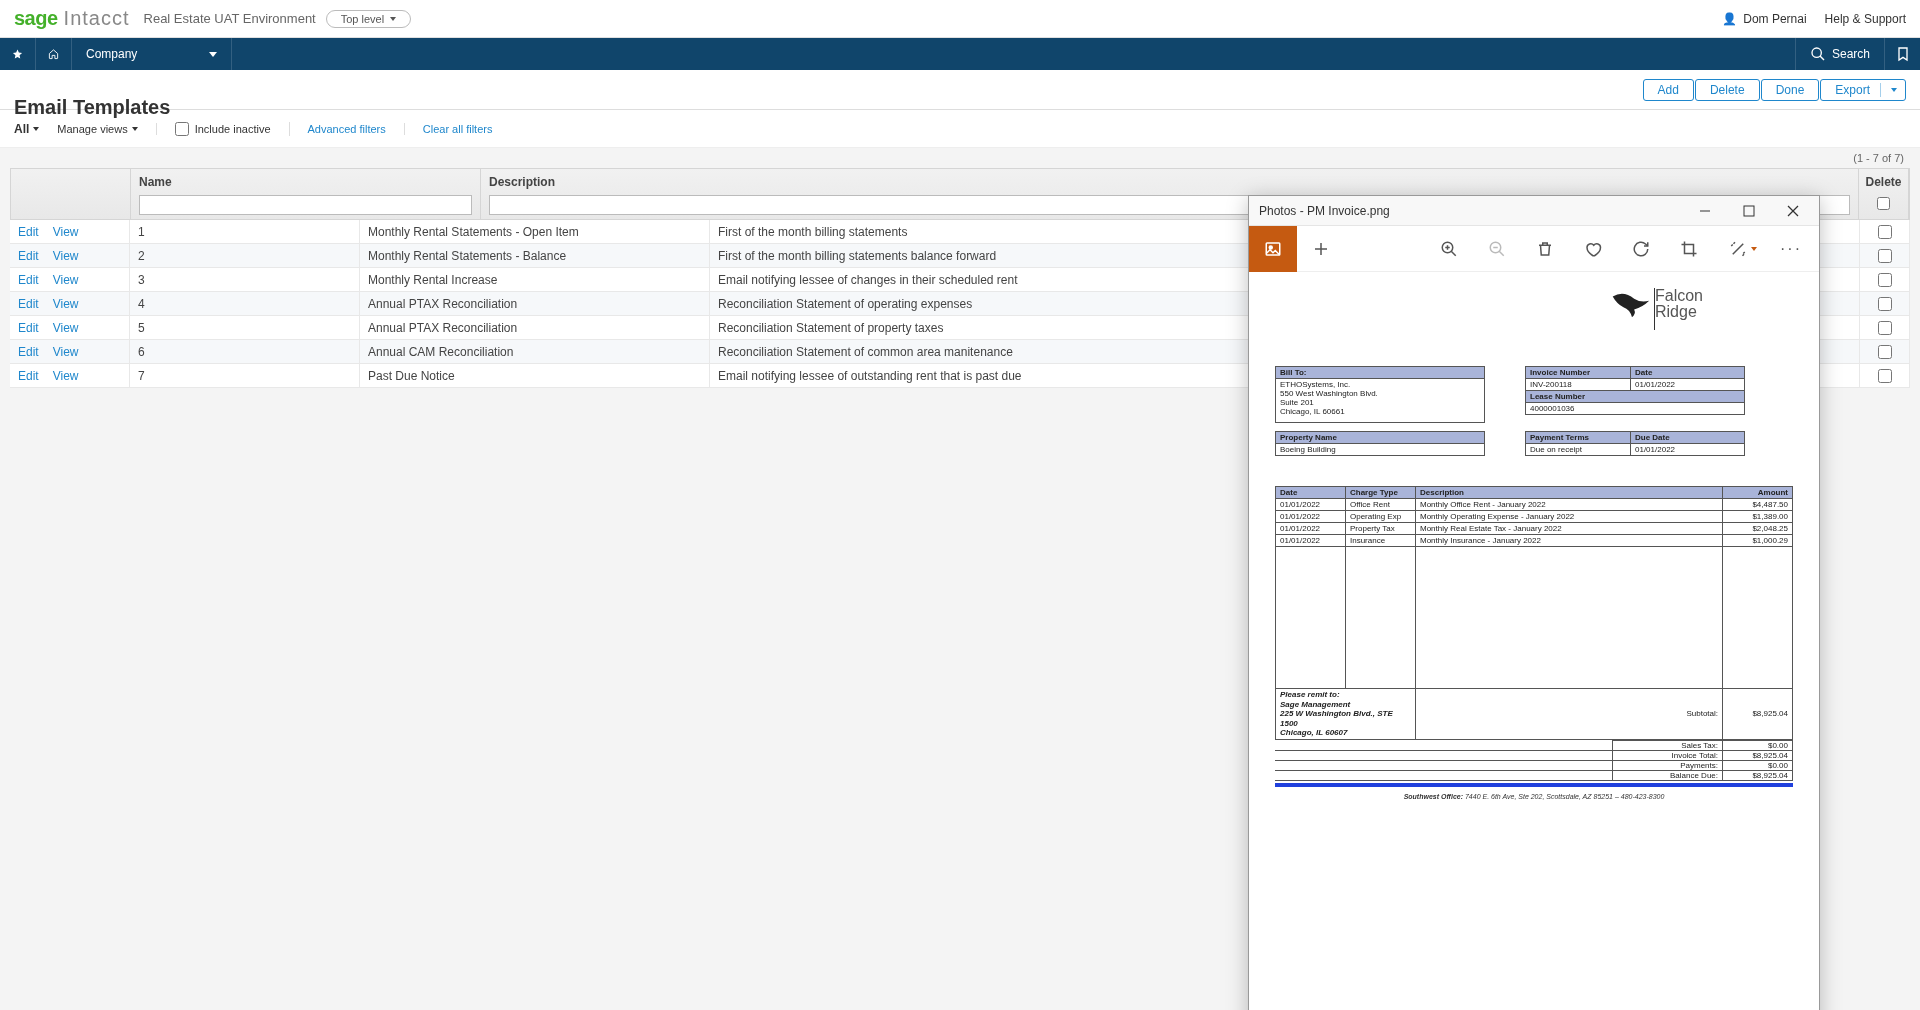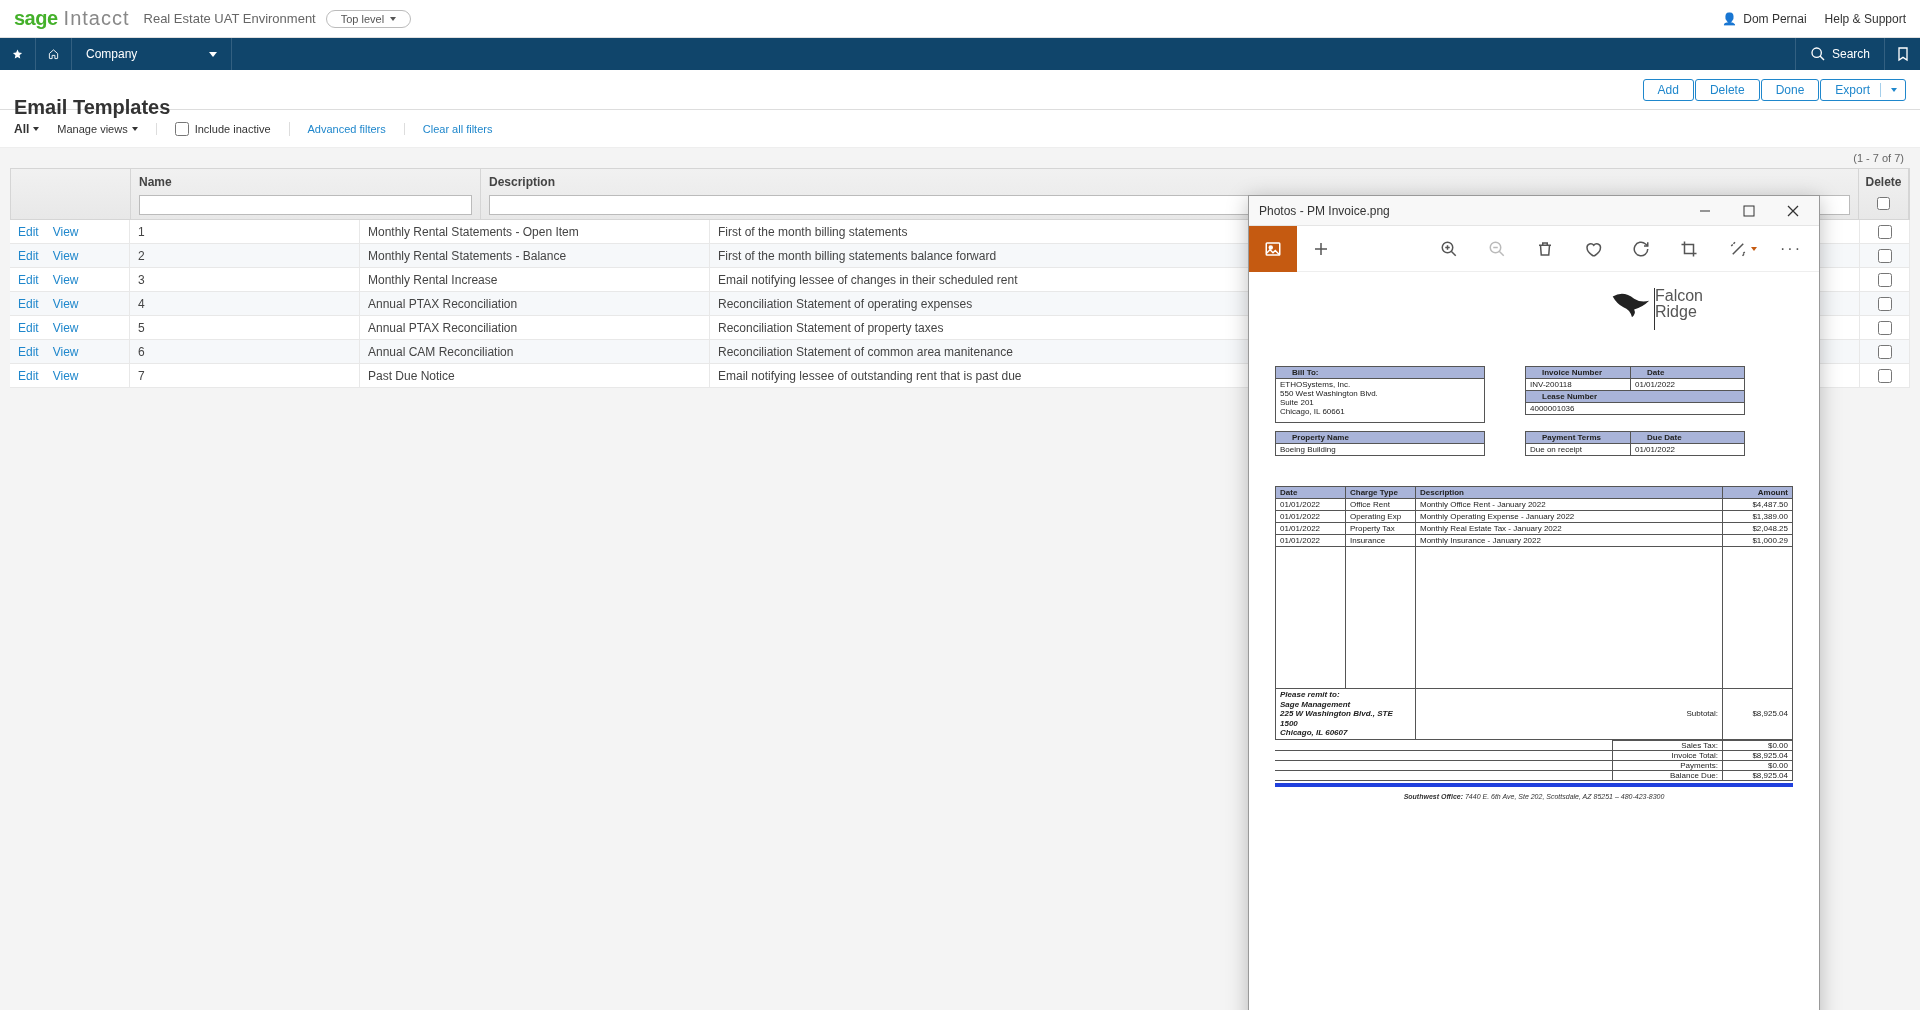--- a/index.html
+++ b/index.html
@@ -85,21 +85,21 @@
 .pw-content { flex:1; overflow:hidden; position:relative; padding:16px 26px;}
 .invoice { width:100%; font-size:9px; color:#222;}
 .inv-logo { display:flex; align-items:flex-start; justify-content:flex-end; height:60px; margin-bottom:18px; position:relative; padding-right:90px;}
 .bird { width:44px; height:30px; position:relative;}
 .bird svg { width:100%; height:100%;}
 .logo-divider { width:1px; height:42px; background:#333;}
 .logo-text { display:flex; flex-direction:column; font-size:16px; color:#555; line-height:1.0; font-family:"Times New Roman",serif;}
 
 .inv-top-row { display:flex; gap:40px; margin-bottom:8px;}
 .itable { border-collapse:collapse; }
-.itable th { background:#a9b4d9; border:1px solid #555; font-size:8px; text-align:left; padding:1px 16px; font-weight:bold;}
+.itable th { background:#a9b4d9; border:1px solid #555; font-size:8px; text-align:left; padding:1px 4px; font-weight:bold;}
 .itable td { border:1px solid #555; font-size:8px; padding:1px 4px; background:#fff; height:12px;}
 
 .inv-detail-row { display:flex; gap:40px; margin-top:6px; margin-bottom:30px;}
 
 .line-table { width:100%; border-collapse:collapse;}
 .line-table th { background:#a9b4d9; border:1px solid #555; font-size:8px; text-align:left; padding:1px 4px; font-weight:bold;}
 .line-table td { border:1px solid #555; font-size:8px; padding:1px 4px; }
 .line-table td.amt { text-align:right;}
 .line-table .empty td { height:142px; vertical-align:top;}
 

